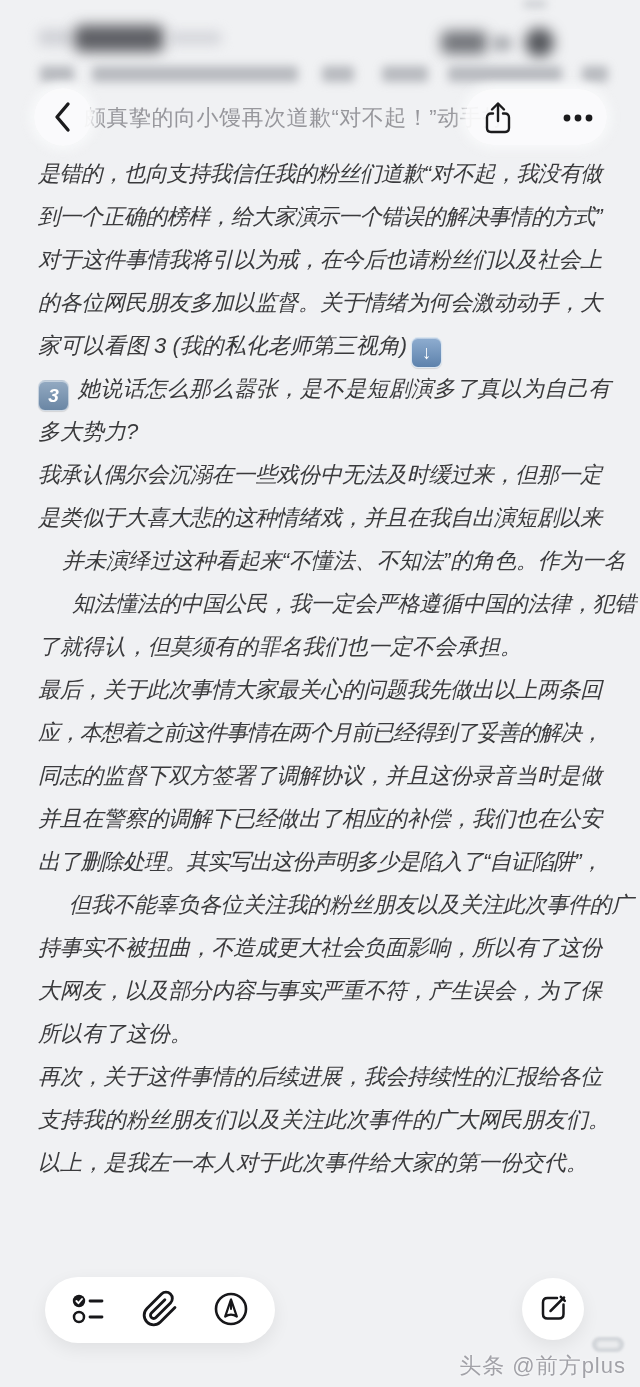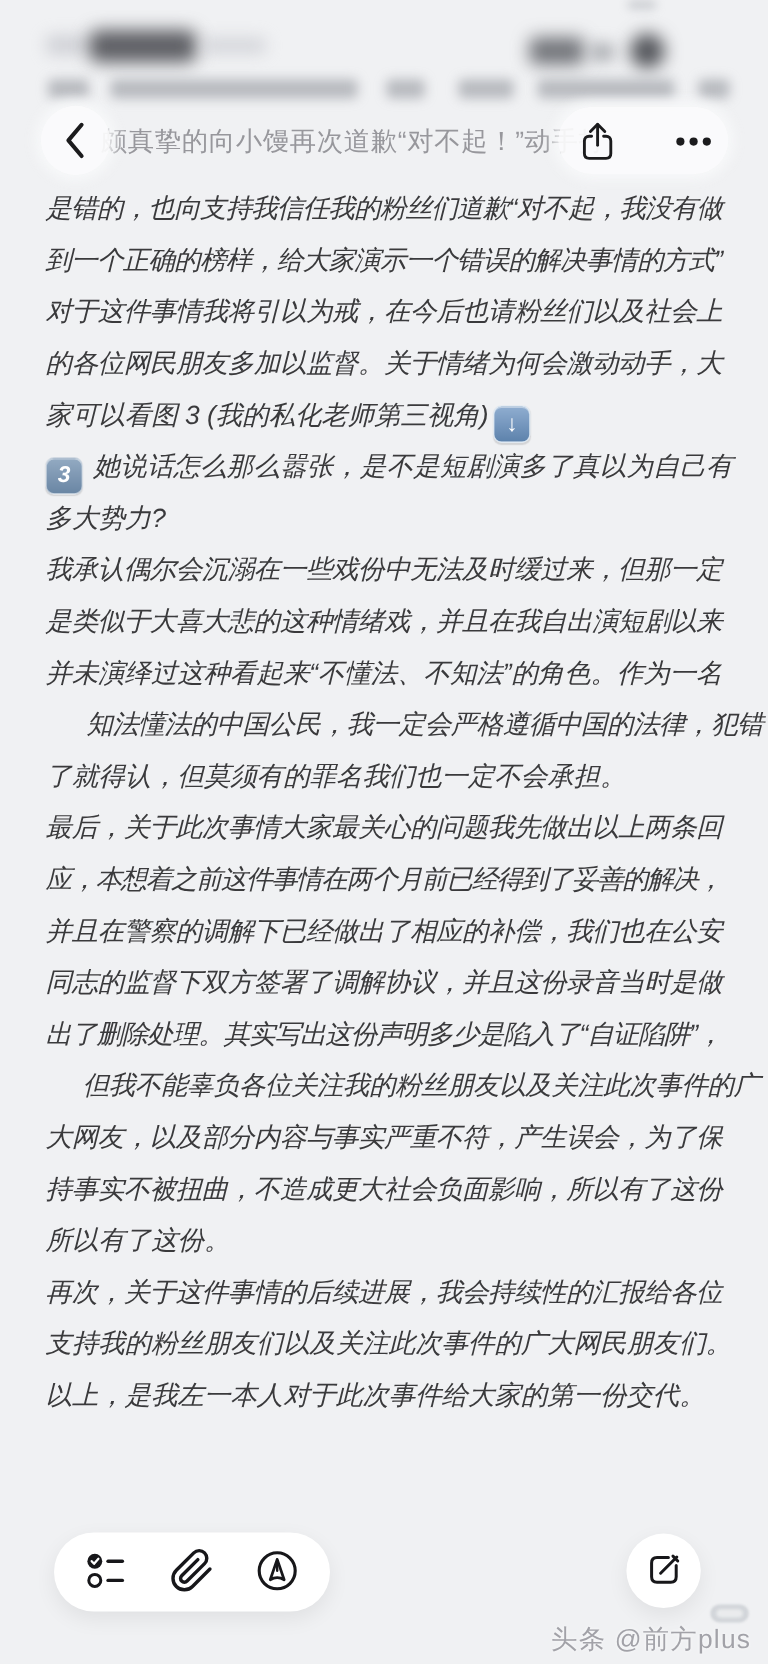--- a/index.html
+++ b/index.html
@@ -151,31 +151,31 @@
   <div id="doc">
       <div class="line full" style="letter-spacing: -0.567708px;"><span class="seg">是错的，也向支持我信任我的粉丝们道歉“对不起，我没有做</span></div>
       <div class="line full" style="letter-spacing: -0.567708px;"><span class="seg">到一个正确的榜样，给大家演示一个错误的解决事情的方式”</span></div>
       <div class="line full" style="letter-spacing: -0.307692px;"><span class="seg">对于这件事情我将引以为戒，在今后也请粉丝们以及社会上</span></div>
       <div class="line full" style="letter-spacing: -0.307692px;"><span class="seg">的各位网民朋友多加以监督。关于情绪为何会激动动手，大</span></div>
       <div class="line"><span class="seg">家可以看图 3 (我的私化老师第三视角)</span><span class="emoji emoji-down-arrow">↓</span></div>
       <div class="line full" style="letter-spacing: 0.2px;"><span class="emoji emoji-keycap3">3</span><span class="seg">她说话怎么那么嚣张，是不是短剧演多了真以为自己有</span></div>
       <div class="line"><span class="seg">多大势力?</span></div>
       <div class="line full" style="letter-spacing: -0.307692px;"><span class="seg">我承认偶尔会沉溺在一些戏份中无法及时缓过来，但那一定</span></div>
       <div class="line full" style="letter-spacing: -0.307692px;"><span class="seg">是类似于大喜大悲的这种情绪戏，并且在我自出演短剧以来</span></div>
-      <div class="line full" style="letter-spacing: -0.0243056px;"><span class="seg">并未演绎过这种看起来“不懂法、不知法”的角色。作为一名</span></div>
+      <div class="line full" style="letter-spacing: -0.0243056px; margin-left: 24px;"><span class="seg">并未演绎过这种看起来“不懂法、不知法”的角色。作为一名</span></div>
       <div class="line full" style="letter-spacing: -0.307692px; margin-left: 34px;"><span class="seg">知法懂法的中国公民，我一定会严格遵循中国的法律，犯错</span></div>
       <div class="line"><span class="seg">了就得认，但莫须有的罪名我们也一定不会承担。</span></div>
       <div class="line full" style="letter-spacing: -0.307692px;"><span class="seg">最后，关于此次事情大家最关心的问题我先做出以上两条回</span></div>
       <div class="line full" style="letter-spacing: -1.11111px;"><span class="seg">应，本想着之前这件事情在两个月前已经得到了妥善的解决，</span></div>
+      <div class="line full" style="letter-spacing: -0.307692px;"><span class="seg">同志的监督下双方签署了调解协议，并且这份录音当时是做</span></div>
       <div class="line full" style="letter-spacing: -0.307692px;"><span class="seg">并且在警察的调解下已经做出了相应的补偿，我们也在公安</span></div>
-      <div class="line full" style="letter-spacing: -0.307692px;"><span class="seg">同志的监督下双方签署了调解协议，并且这份录音当时是做</span></div>
       <div class="line full" style="letter-spacing: -0.809152px;"><span class="seg">出了删除处理。其实写出这份声明多少是陷入了“自证陷阱”，</span></div>
       <div class="line full" style="letter-spacing: -0.307692px; margin-left: 31px;"><span class="seg">但我不能辜负各位关注我的粉丝朋友以及关注此次事件的广</span></div>
+      <div class="line full" style="letter-spacing: -0.307692px;"><span class="seg">持事实不被扭曲，不造成更大社会负面影响，所以有了这份</span></div>
       <div class="line full" style="letter-spacing: -0.307692px;"><span class="seg">大网友，以及部分内容与事实严重不符，产生误会，为了保</span></div>
-      <div class="line full" style="letter-spacing: -0.307692px;"><span class="seg">持事实不被扭曲，不造成更大社会负面影响，所以有了这份</span></div>
       <div class="line"><span class="seg">所以有了这份。</span></div>
       <div class="line full" style="letter-spacing: -0.307692px;"><span class="seg">再次，关于这件事情的后续进展，我会持续性的汇报给各位</span></div>
       <div class="line"><span class="seg">支持我的粉丝朋友们以及关注此次事件的广大网民朋友们。</span></div>
       <div class="line"><span class="seg">以上，是我左一本人对于此次事件给大家的第一份交代。</span></div>
     </div>
 
   <div class="toolbar-pill">
     <button class="tool-btn">
       <span>
         <svg width="36" height="34" viewBox="0 0 36 34">

